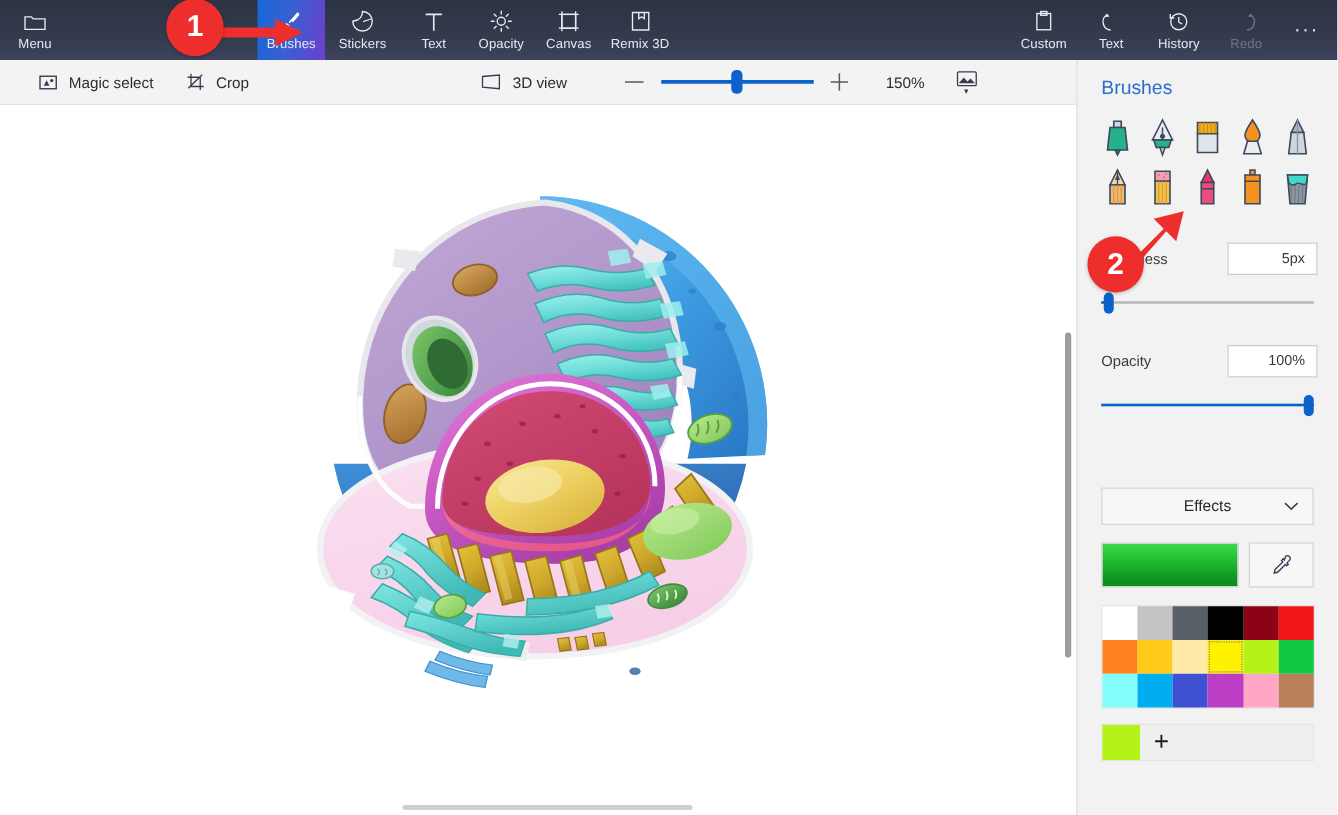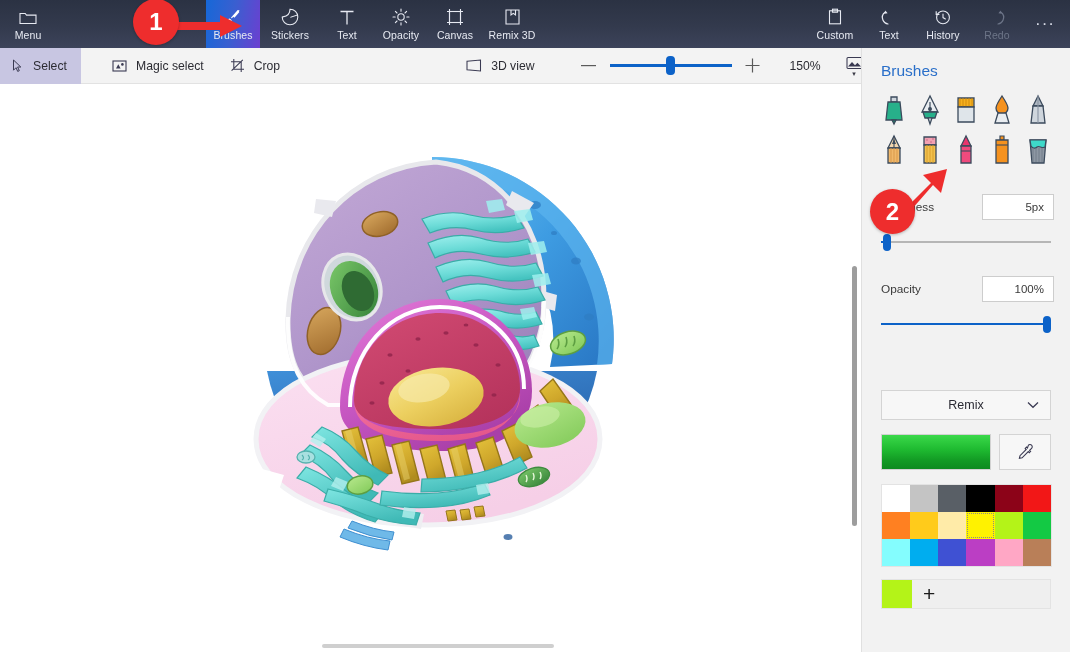--- a/index.html
+++ b/index.html
@@ -272,28 +272,20 @@
         </span>
         <span class="lbl">Redo</span>
       </div>
       <div class="rb-dots">
         <span>···</span>
       </div>
     </div>
   </div>
 
   <div class="subbar">
-    <div class="sb-item selected">
-      <span>
-        <svg width="12" height="14" viewBox="0 0 12 14">
-            <path d="M1.5 1 1.5 11.2 4 8.7l1.7 3.7 1.6-.7L5.6 8h3.2z" fill="none" stroke="#3a3a52" stroke-width="1"></path>
-          </svg>
-      </span>
-      <span>Select</span>
-    </div>
     <div class="sb-gap"></div>
     <div class="sb-item">
       <span>
         <svg width="15" height="14" viewBox="0 0 15 14">
             <rect x="1" y="2" width="13" height="10" fill="none" stroke="#3a3a52" stroke-width="1.1"></rect>
             <path d="M4 9.5 6.3 5.2 8.6 9.5z" fill="#3a3a52"></path>
             <circle cx="10.4" cy="5.4" r="1.3" fill="#3a3a52"></circle>
           </svg>
       </span>
       <span>Magic select</span>
@@ -666,21 +658,21 @@
     </div>
     <div class="slider">
       <div class="track"></div>
       <div class="fill" style="width:100%"></div>
       <div class="thumb" style="right:0px"></div>
     </div>
 
     <div style="height:58px"></div>
 
     <div class="dropdown">
-      <span>Remix</span>
+      <span>Effects</span>
       <span class="caret">
         <svg width="12" height="8" viewBox="0 0 12 8">
             <path d="M1 1.5 6 6.3l5-4.8" fill="none" stroke="#3a3a52" stroke-width="1.2"></path>
           </svg>
       </span>
     </div>
 
     <div class="color-row">
       <div class="cur-color"></div>
       <div class="eyedrop">

